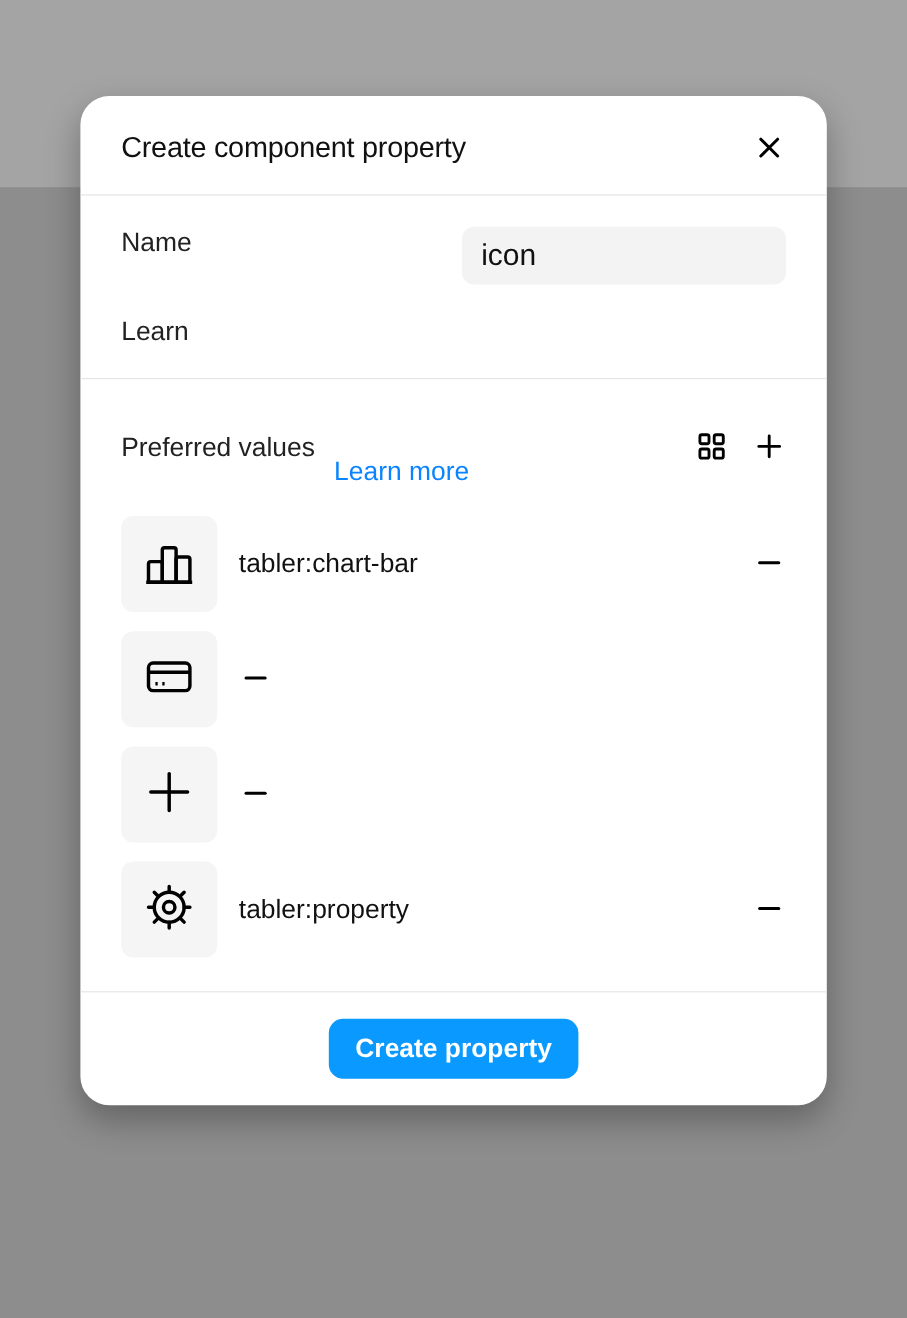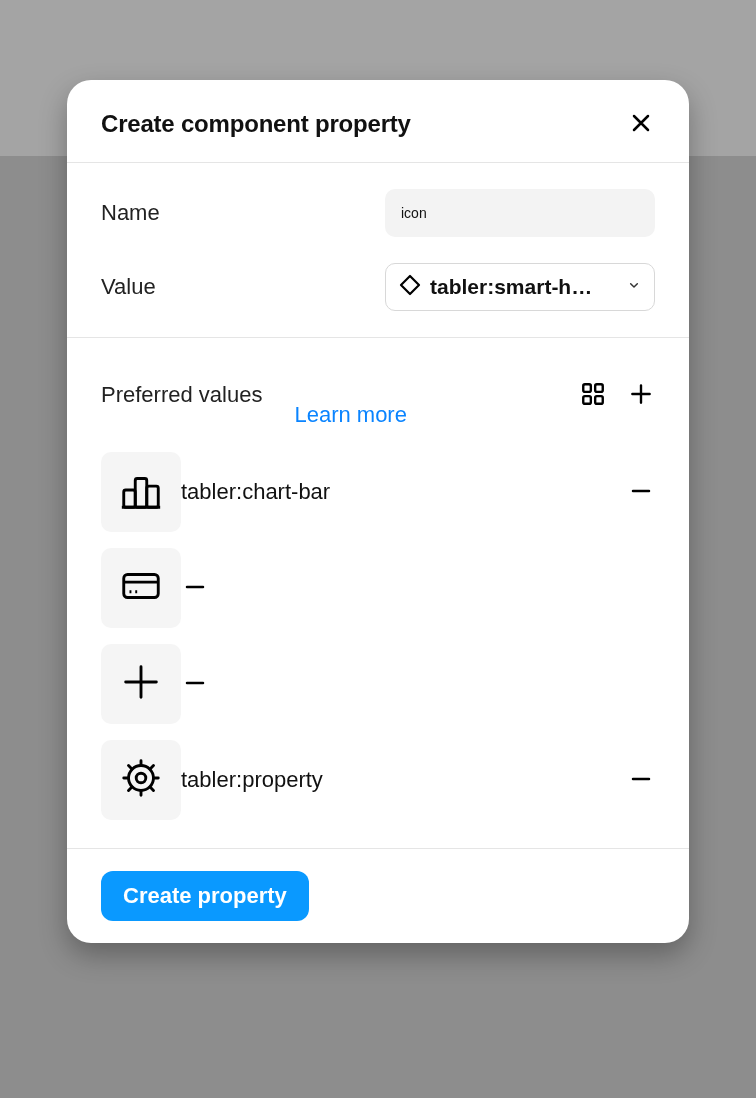--- a/index.html
+++ b/index.html
@@ -33,53 +33,53 @@
   }
   .dialog-header {
     display: flex;
     align-items: center;
     justify-content: space-between;
     padding: 30px 34px 24px 34px;
     border-bottom: 1px solid #e5e5e5;
   }
   .dialog-title {
     font-size: 24px;
-    font-weight: 700;
+    font-weight: 400;
     letter-spacing: -0.2px;
   }
   .close-btn {
     width: 28px; height: 28px;
     display: flex; align-items: center; justify-content: center;
     cursor: pointer;
     background: none; border: none; padding: 0;
   }
   .close-btn svg { width: 24px; height: 24px; stroke: #000; stroke-width: 2.5; }
 
   .section {
     padding: 26px 34px;
   }
   .field-row {
     display: flex;
-    align-items: center;
+    align-items: flex-start;
     justify-content: space-between;
     margin-bottom: 26px;
   }
   .field-row:last-child { margin-bottom: 0; }
   .field-label {
     font-size: 22px;
     color: #222;
   }
   .text-input {
     width: 270px;
     height: 48px;
     border-radius: 10px;
     background: #f3f3f3;
     border: none;
     padding: 0 16px;
-    font-size: 14px;
+    font-size: 25px;
     color: #111;
   }
   .value-select {
     width: 270px;
     height: 48px;
     border-radius: 10px;
     border: 1px solid #d8d8d8;
     display: flex;
     align-items: center;
     padding: 0 12px;
@@ -98,21 +98,21 @@
   .value-select .chevron svg { width: 16px; height: 16px; stroke: #333; stroke-width: 2.2; fill: none; }
 
   .divider { height: 1px; background: #e5e5e5; margin: 0; }
 
   .preferred-header {
     display: flex;
     align-items: center;
     padding: 0 34px;
     margin-top: 24px;
     margin-bottom: 16px;
-    gap: 32px;
+    gap: 16px;
   }
   .preferred-title {
     font-size: 22px;
     font-weight: 500;
     color: #222;
   }
   .learn-more {
     font-size: 22px;
     color: #0a84ff;
     text-decoration: none;
@@ -131,20 +131,21 @@
     background: none; border: none; padding: 0;
     display: flex; align-items:center; justify-content:center;
   }
   .header-action svg { width: 26px; height: 26px; stroke: #000; stroke-width: 2.2; fill: none; }
 
   .value-list { padding: 0 34px 20px 34px; }
   .value-item {
     display: flex;
     align-items: center;
     height: 96px;
+    gap: 18px;
   }
   .icon-tile {
     width: 80px; height: 80px;
     border-radius: 10px;
     background: #f5f5f5;
     display: flex; align-items: center; justify-content: center;
   }
   .icon-tile svg { width: 46px; height: 46px; stroke: #000; stroke-width: 3; fill: none; }
   .value-name {
     flex: 1;
@@ -156,21 +157,21 @@
     cursor: pointer;
     background: none; border: none; padding: 0;
     display: flex; align-items:center; justify-content:center;
   }
   .remove-btn svg { width: 24px; height: 24px; stroke: #000; stroke-width: 2.5; }
 
   .footer {
     border-top: 1px solid #e5e5e5;
     padding: 22px 34px;
     display: flex;
-    justify-content: flex-start;
+    justify-content: center;
   }
   .primary-btn {
     background: #0a99ff;
     color: #fff;
     border: none;
     border-radius: 12px;
     font-size: 22px;
     font-weight: 600;
     padding: 12px 22px;
     cursor: pointer;
@@ -192,34 +193,21 @@
         </span>
       </button>
     </div>
 
     <div class="section">
       <div class="field-row">
         <div class="field-label">Name</div>
         <input class="text-input" value="icon" style="">
       </div>
       <div class="field-row">
-        <div class="field-label">Value</div>
-        <div class="value-select">
-          <span class="diamond-icon">
-            <svg viewBox="0 0 24 24">
-                <path d="M12 3 L21 12 L12 21 L3 12 Z" stroke-linejoin="round"></path>
-              </svg>
-          </span>
-          <span class="value-text">tabler:smart-h…</span>
-          <span class="chevron">
-            <svg viewBox="0 0 24 24">
-                <path d="M7 10 L12 15 L17 10" stroke-linecap="round" stroke-linejoin="round"></path>
-              </svg>
-          </span>
-        </div>
+        <div class="field-label">Learn</div>
       </div>
     </div>
 
     <div class="divider"></div>
 
     <div class="preferred-header">
       <div class="preferred-title">Preferred values</div>
       <a class="learn-more">Learn more</a>
       <div class="header-actions">
         <button class="header-action">

